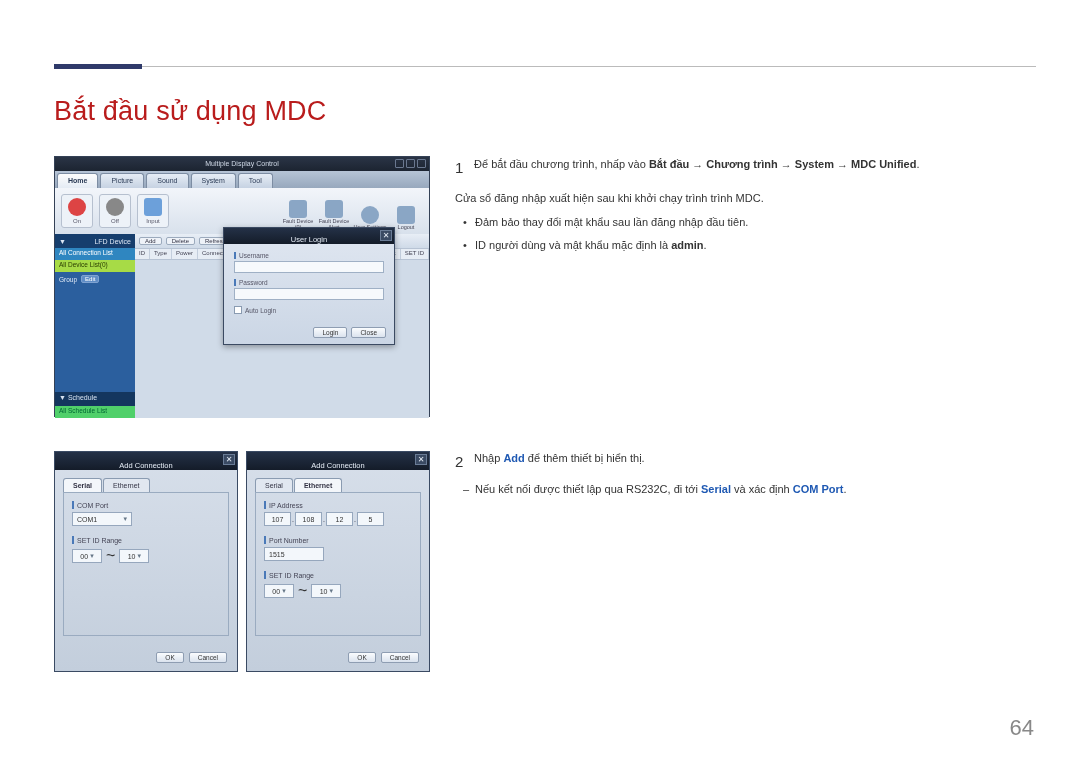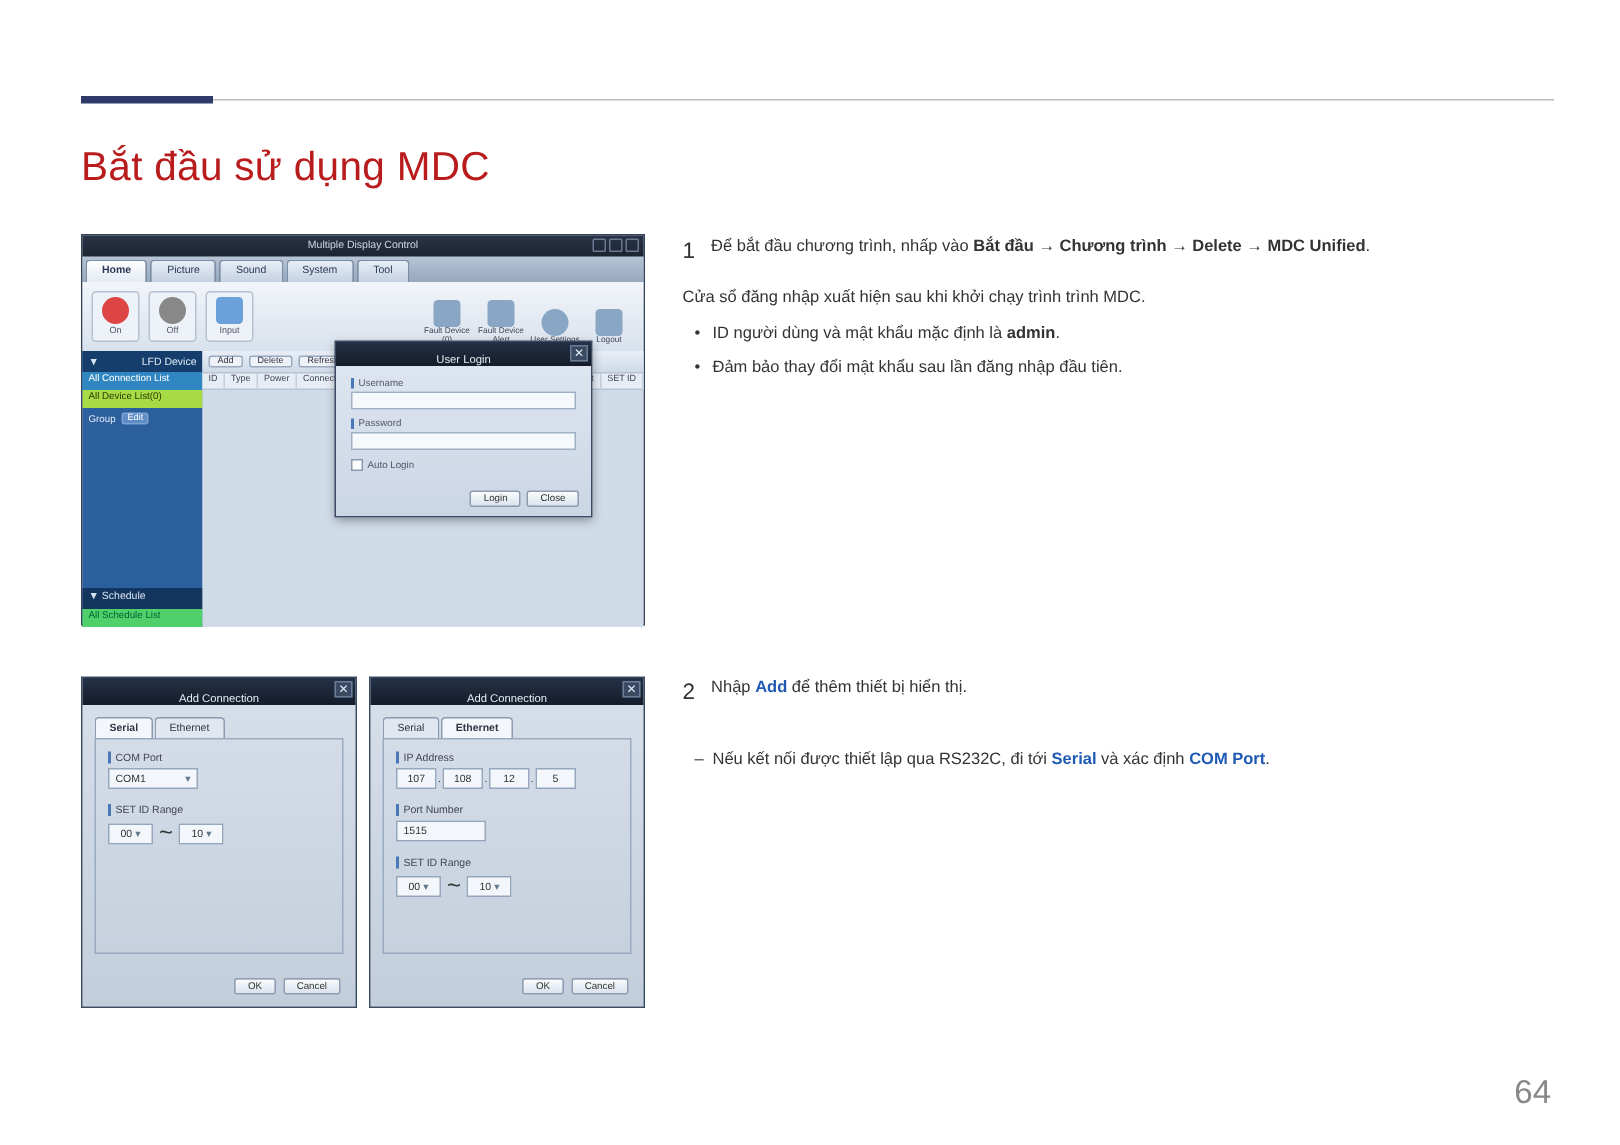--- a/index.html
+++ b/index.html
@@ -151,21 +151,21 @@
 
   
   .instr{position:absolute;left:455px;right:62px;font-size:11px;color:#333;line-height:1.6}
   .instr .stepnum{display:inline-block;width:16px;font-size:15px;color:#333;vertical-align:top;font-weight:400}
   .instr .stepbody{display:inline-block;width:calc(100% - 20px);vertical-align:top}
   .instr1{top:156px}
   .instr2{top:450px}
   .mt6{margin-top:10px}
   .bul{padding-left:20px;position:relative;margin-top:6px}
   .bul::before{content:"•";position:absolute;left:8px;color:#333}
-  .dash{padding-left:20px;position:relative;margin-top:24px}
+  .dash{padding-left:20px;position:relative;margin-top:7px}
   .dash::before{content:"‒";position:absolute;left:8px;color:#333}
   b{font-weight:700}
   .link{color:#1f59b3;font-weight:700}
 </style>
 </head>
 <body>
 
 <div class="top-rule"></div>
 <h1 class="page-title">Bắt đầu sử dụng MDC</h1>
 <div class="page-num">64</div>
@@ -363,28 +363,28 @@
   <div class="ac-foot">
     <span class="btn">OK</span>
     <span class="btn">Cancel</span>
   </div>
 </div>
 
 <div class="instr instr1">
   <div>
     <span class="stepnum">1</span>
     <span class="stepbody">
-      <span>Để bắt đầu chương trình, nhấp vào </span><b>Bắt đầu → Chương trình → Delete → MDC Unified</b><span>.</span>
+      <span>Để bắt đầu chương trình, nhấp vào </span><b>Bắt đầu → Chương trình → System → MDC Unified</b><span>.</span>
     </span>
   </div>
   <div class="mt6">Cửa sổ đăng nhập xuất hiện sau khi khởi chạy trình trình MDC.</div>
+  <div class="bul">Đảm bảo thay đổi mật khẩu sau lần đăng nhập đầu tiên.</div>
   <div class="bul">
     <span>ID người dùng và mật khẩu mặc định là </span><b>admin</b><span>.</span>
   </div>
-  <div class="bul">Đảm bảo thay đổi mật khẩu sau lần đăng nhập đầu tiên.</div>
 </div>
 
 <div class="instr instr2">
   <div>
     <span class="stepnum">2</span>
     <span class="stepbody">
       <span>Nhập </span><span class="link">Add</span><span> để thêm thiết bị hiển thị.</span>
     </span>
   </div>
   <div class="dash">

